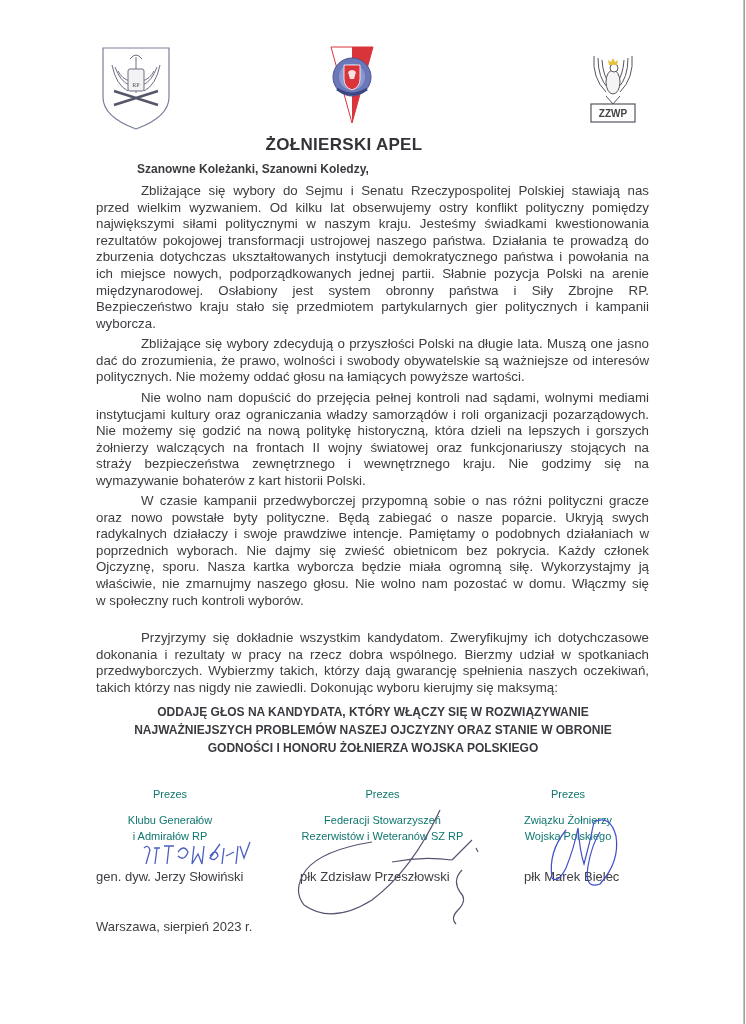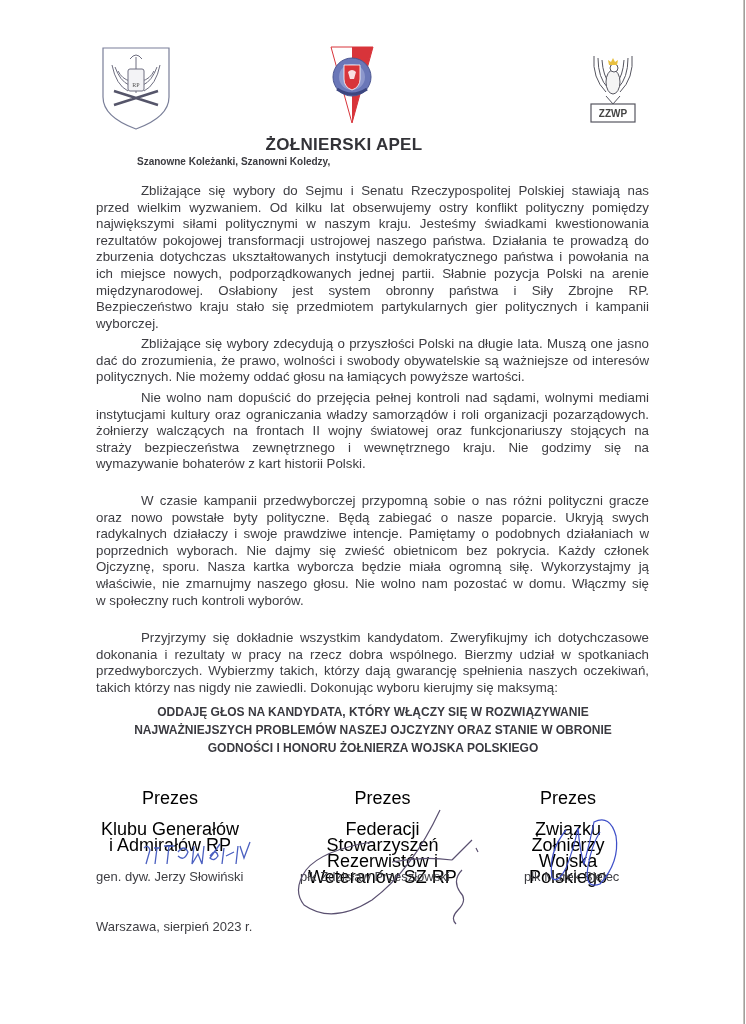--- a/index.html
+++ b/index.html
@@ -18,38 +18,38 @@
   #logo-left { left: 100px; top: 45px; }
   #logo-center { left: 327px; top: 45px; }
   #logo-right { left: 588px; top: 48px; }
 
   .title {
     position: absolute; top: 135px; left: 0; width: 688px;
     text-align: center; font-weight: bold; font-size: 17px;
     color: #333338; letter-spacing: 0.3px;
   }
   .salutation {
-    position: absolute; top: 156px; left: 137px;
-    font-weight: bold; font-size: 10px; color: #3b3b40;
+    position: absolute; top: 162px; left: 137px;
+    font-weight: bold; font-size: 12px; color: #3b3b40;
   }
   .body-text {
     position: absolute; left: 96px; width: 553px;
     font-size: 13.3px; line-height: 16.6px; color: #3d3d42;
   }
   .line { display: block; text-align: justify; text-align-last: justify; white-space: nowrap; }
   .line.last { text-align-last: left; }
   .line.first { text-indent: 45px; }
 
   .maxim {
     position: absolute; top: 703px; left: 0; width: 746px;
     text-align: center; font-weight: bold; font-size: 12px;
     line-height: 18px; color: #3a3a40;
   }
   .sig-block {
-    position: absolute; text-align: center; font-size: 18px; color: #000000;
+    position: absolute; text-align: center; font-size: 11px; color: #0f766e;
   }
   .sig-block .role { margin-bottom: 12px; }
   .sig-block .org { line-height: 16px; }
   .sig-name { position: absolute; font-size: 13px; color: #3d3d42; white-space: nowrap; }
   .signature { position: absolute; pointer-events: none; }
   .place-date {
     position: absolute; top: 919px; left: 96px; font-size: 13px; color: #3d3d42;
   }
 </style>
 </head>
@@ -105,32 +105,33 @@
 
 <div class="body-text" style="top:183px;">
   <span class="line first">Zbliżające się wybory do Sejmu i Senatu Rzeczypospolitej Polskiej stawiają nas</span>
   <span class="line">przed wielkim wyzwaniem. Od kilku lat obserwujemy ostry konflikt polityczny pomiędzy</span>
   <span class="line">największymi siłami politycznymi w naszym kraju. Jesteśmy świadkami kwestionowania</span>
   <span class="line">rezultatów pokojowej transformacji ustrojowej naszego państwa.  Działania te prowadzą do</span>
   <span class="line">zburzenia dotychczas ukształtowanych instytucji demokratycznego państwa i  powołania na</span>
   <span class="line">ich miejsce nowych, podporządkowanych jednej partii. Słabnie pozycja Polski na arenie</span>
   <span class="line">międzynarodowej. Osłabiony jest system obronny państwa i Siły Zbrojne RP.</span>
   <span class="line">Bezpieczeństwo kraju stało się przedmiotem partykularnych gier politycznych i kampanii</span>
-  <span class="line last">wyborczej.</span>
+  <span class="line last">wyborcza.</span>
 </div>
 
 <div class="body-text" style="top:336px;">
   <span class="line first">Zbliżające się wybory zdecydują o przyszłości Polski na długie lata. Muszą one jasno</span>
   <span class="line">dać do zrozumienia, że prawo, wolności i swobody obywatelskie są ważniejsze od interesów</span>
   <span class="line last">politycznych. Nie możemy oddać głosu na łamiących powyższe wartości.</span>
 </div>
 
 <div class="body-text" style="top:390px;">
   <span class="line first">Nie wolno nam dopuścić do przejęcia pełnej kontroli nad sądami, wolnymi mediami</span>
   <span class="line">instytucjami kultury oraz ograniczania władzy samorządów i roli organizacji pozarządowych.</span>
+  <span class="line">Nie możemy się godzić na nową politykę historyczną, która dzieli  na lepszych i gorszych</span>
   <span class="line">żołnierzy  walczących na frontach II wojny światowej oraz funkcjonariuszy stojących na</span>
   <span class="line">straży bezpieczeństwa zewnętrznego i wewnętrznego kraju. Nie godzimy się na</span>
   <span class="line last">wymazywanie bohaterów z kart historii Polski.</span>
 </div>
 
 <div class="body-text" style="top:493px;">
   <span class="line first">W czasie kampanii przedwyborczej przypomną sobie o nas różni polityczni gracze</span>
   <span class="line">oraz nowo powstałe byty polityczne. Będą zabiegać o nasze poparcie. Ukryją swych</span>
   <span class="line">radykalnych działaczy i swoje prawdziwe intencje. Pamiętamy o podobnych działaniach w</span>
   <span class="line">poprzednich wyborach. Nie dajmy się zwieść obietnicom bez pokrycia. Każdy  członek</span>

